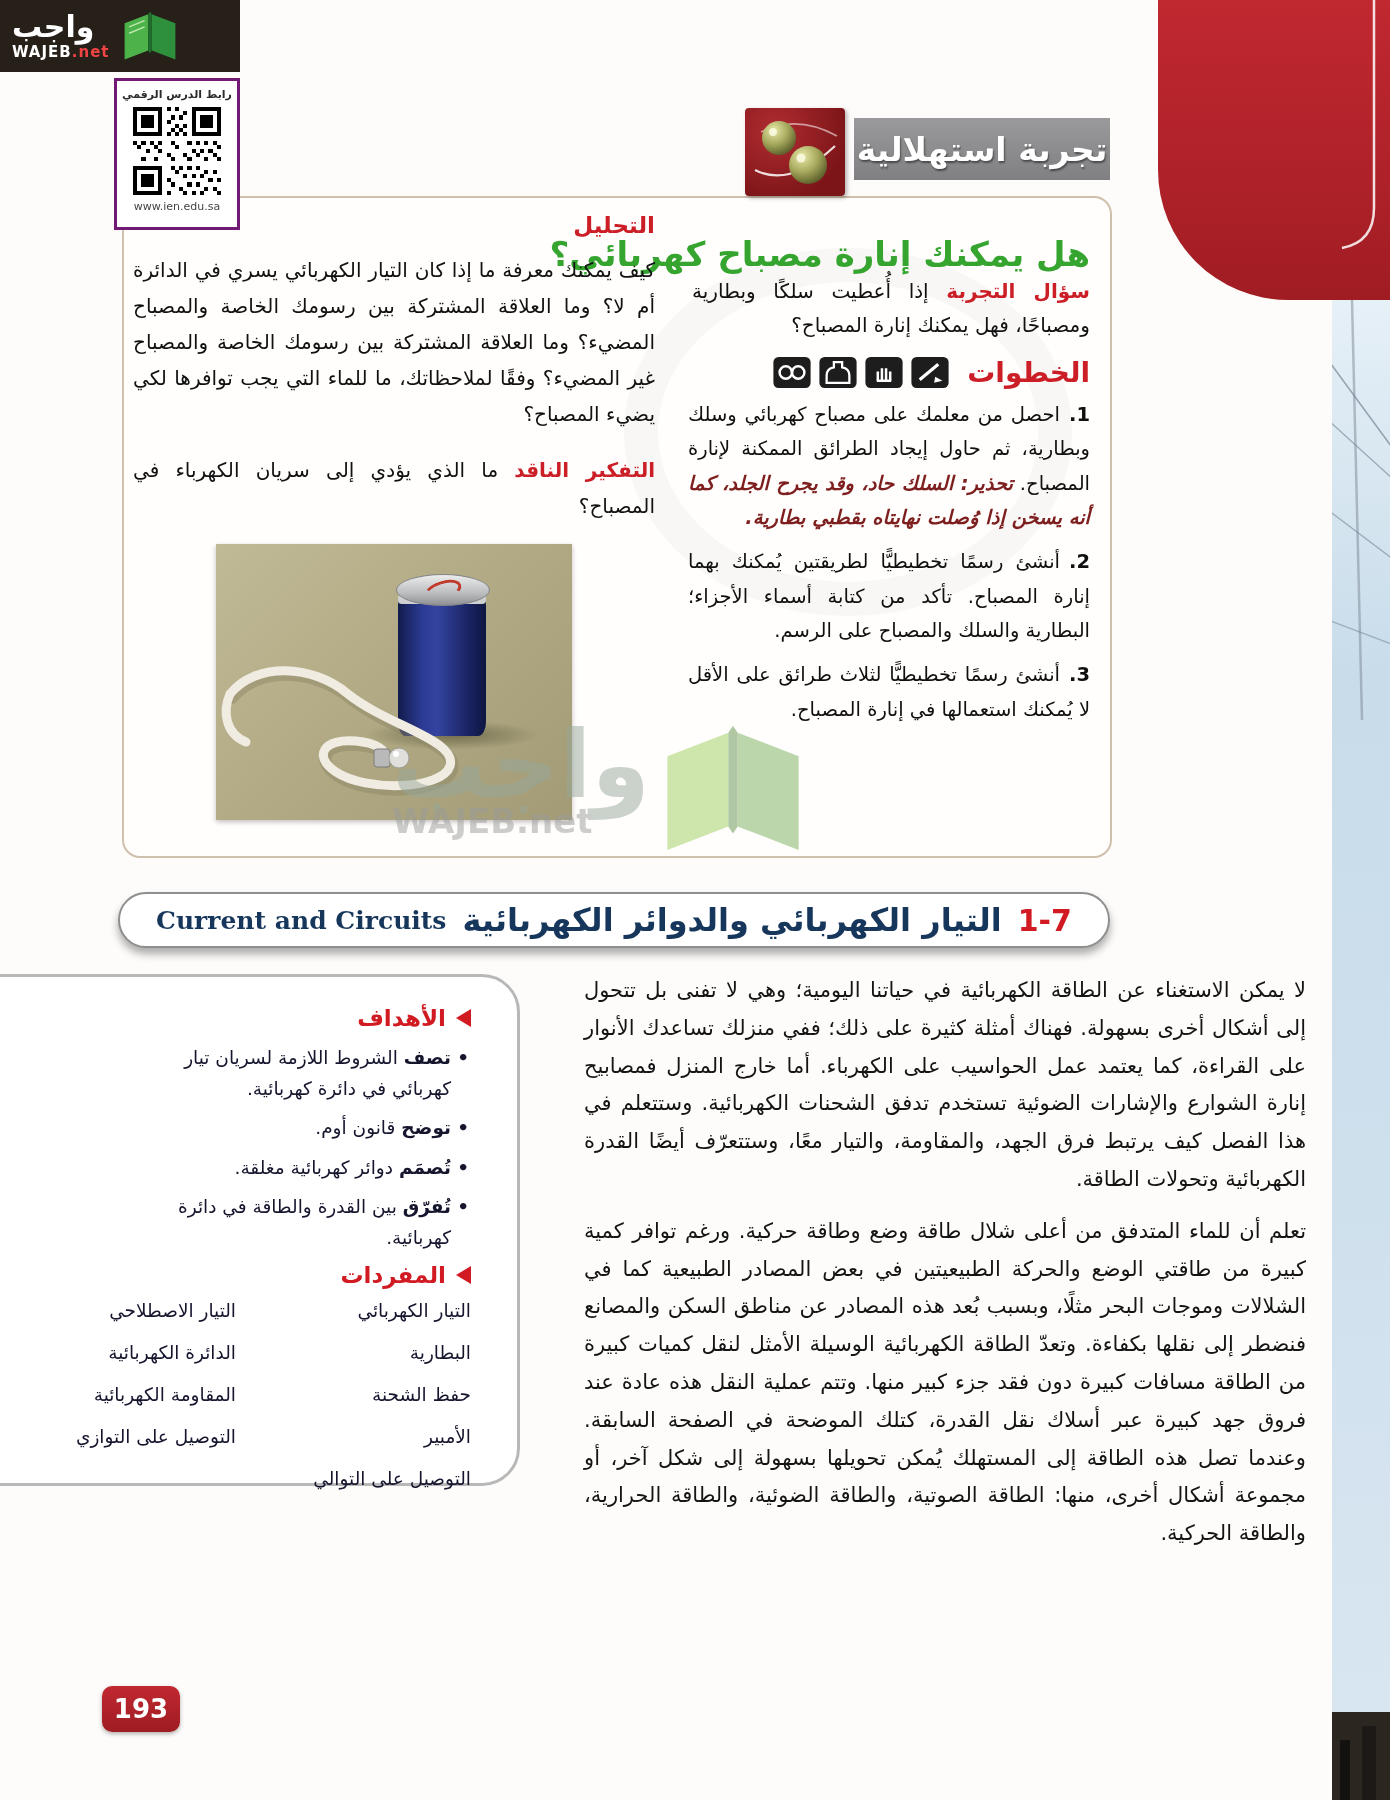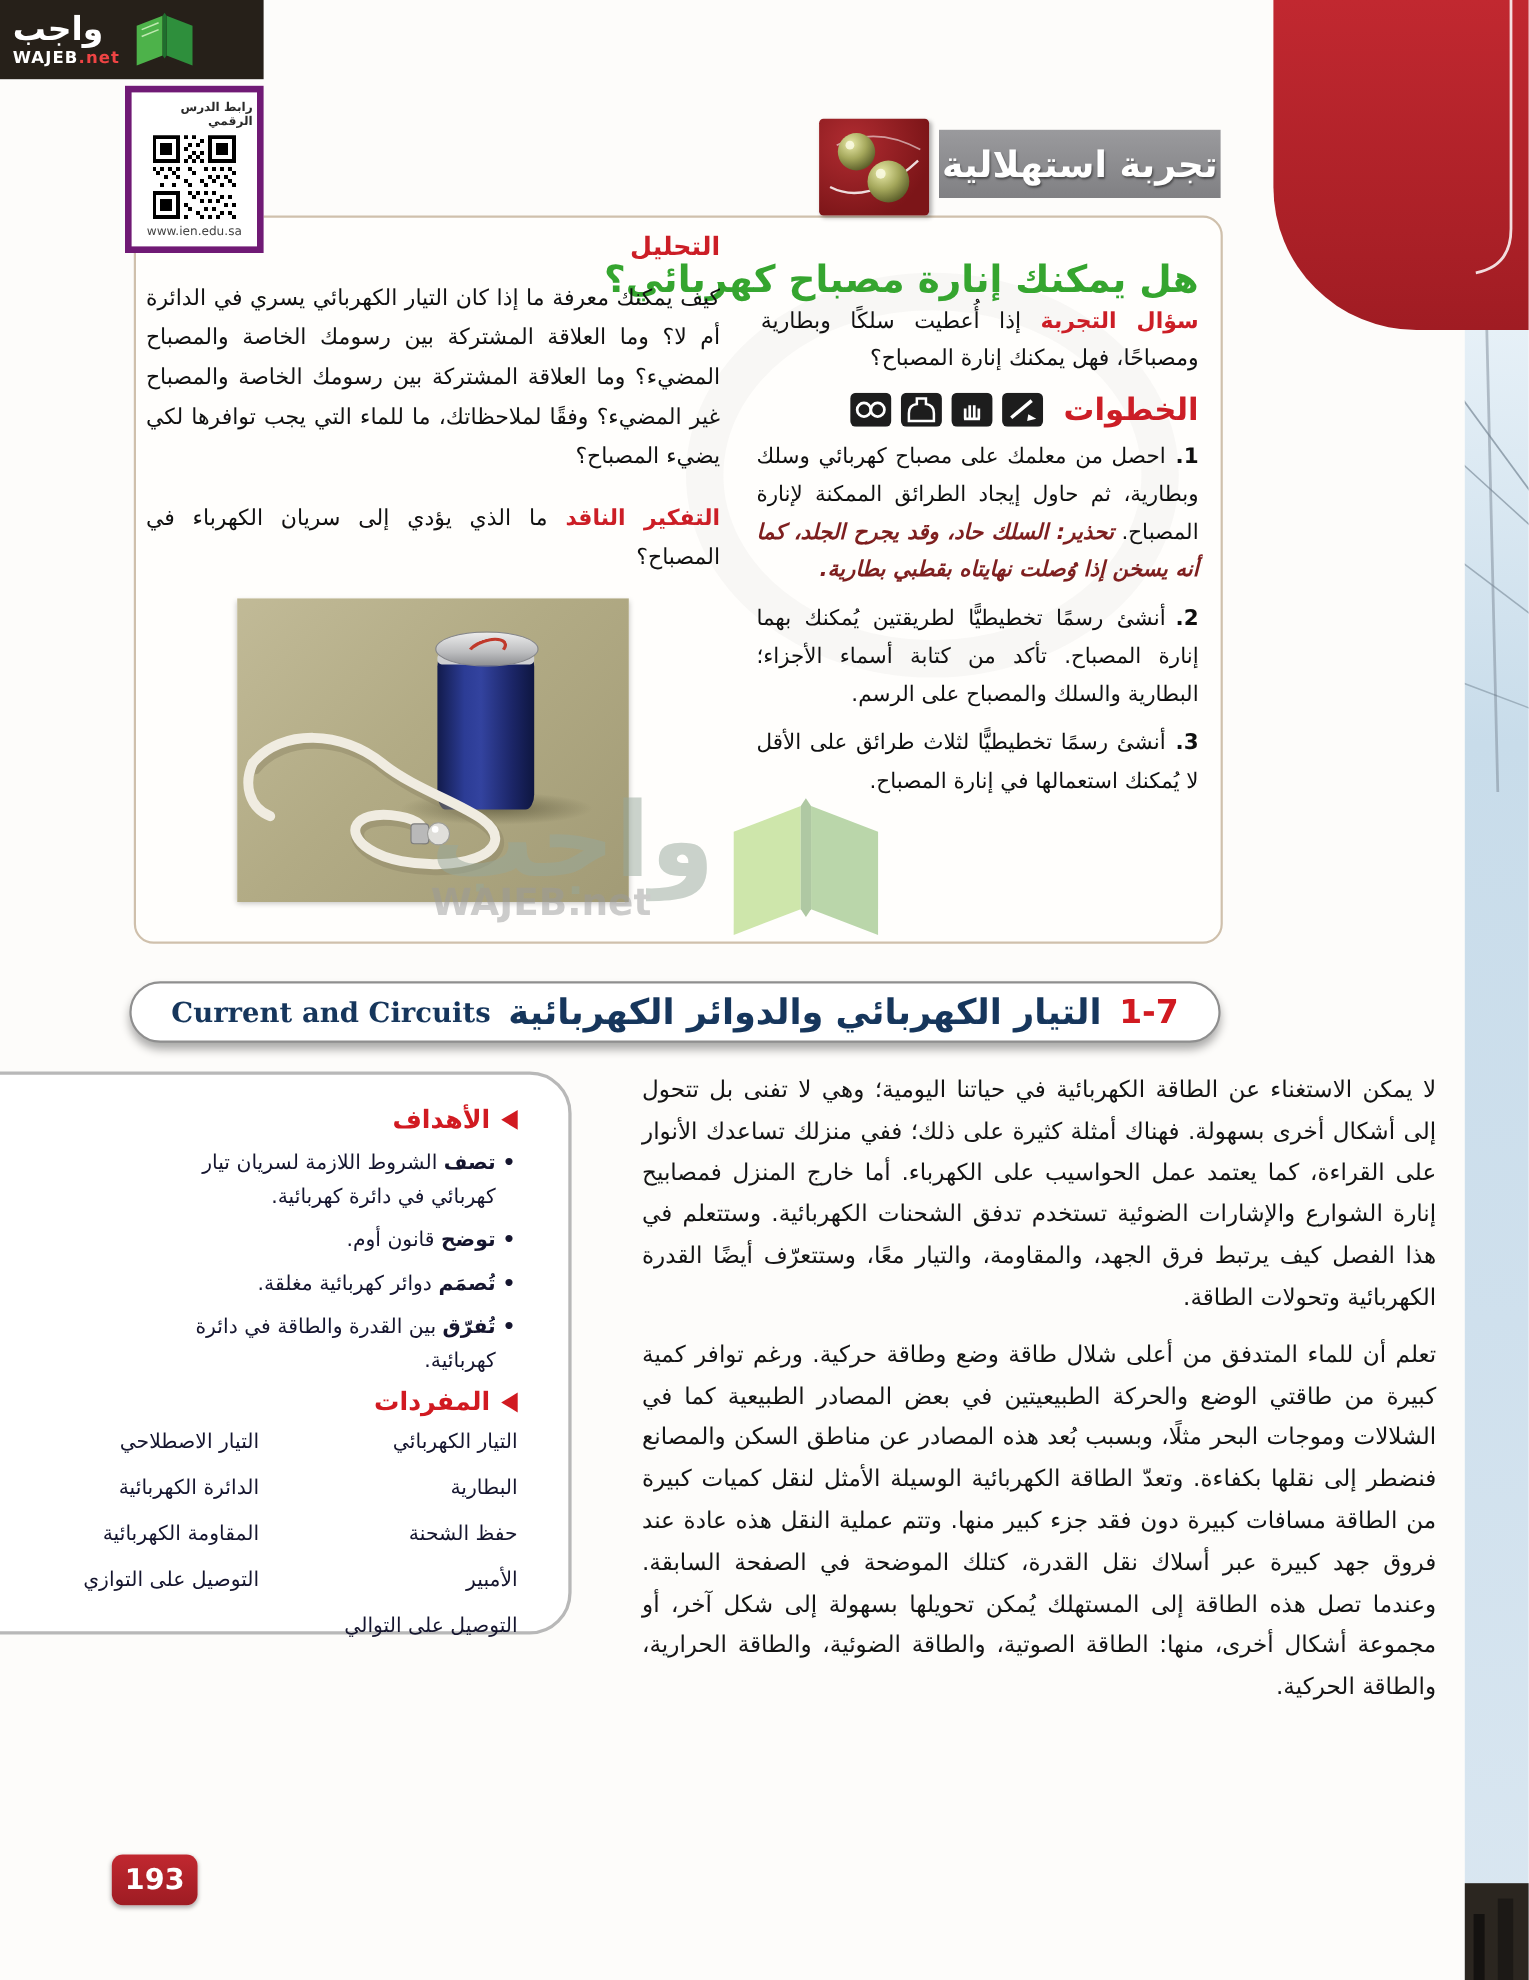--- a/index.html
+++ b/index.html
@@ -19,21 +19,21 @@
   .strip-photo .b1{position:absolute;left:8px;bottom:0;width:10px;height:60px;background:#141210;}
   .strip-photo .b2{position:absolute;left:30px;bottom:0;width:14px;height:74px;background:#1c1916;}
   
   .logo-box{position:absolute;top:0;left:0;width:240px;height:72px;background:#262019;
     display:flex;align-items:center;gap:12px;padding:4px 12px;box-sizing:border-box;z-index:4;direction:ltr;}
   .logo-ar{font-size:30px;font-weight:bold;color:#fff;line-height:1.05;}
   .logo-en{font-size:15px;font-weight:bold;color:#fff;letter-spacing:1px;}
   .logo-en .tld{color:#ef4444;}
   
   .qr-box{position:absolute;top:78px;left:114px;width:126px;height:152px;background:#fff;
-    border:6px solid #701a75;z-index:4;display:flex;flex-direction:column;align-items:center;
+    border:3px solid #701a75;z-index:4;display:flex;flex-direction:column;align-items:center;
     padding:7px 4px;box-sizing:border-box;}
   .qr-title{font-size:11px;color:#2b2b2b;font-weight:bold;}
   .qr-svg{width:88px;height:88px;margin:6px 0 5px;}
   .qr-url{font-size:11px;color:#444;direction:ltr;}
   
   .exp-card{position:absolute;left:122px;top:196px;width:986px;height:658px;
     border:2px solid #cfc0ac;border-radius:18px;background:#fffefc;z-index:2;}
   .exp-swirl{position:absolute;left:500px;top:50px;width:380px;height:300px;
     border:34px solid rgba(120,120,120,0.05);border-radius:50%;}
   .banner{position:absolute;top:118px;right:280px;width:256px;height:62px;

